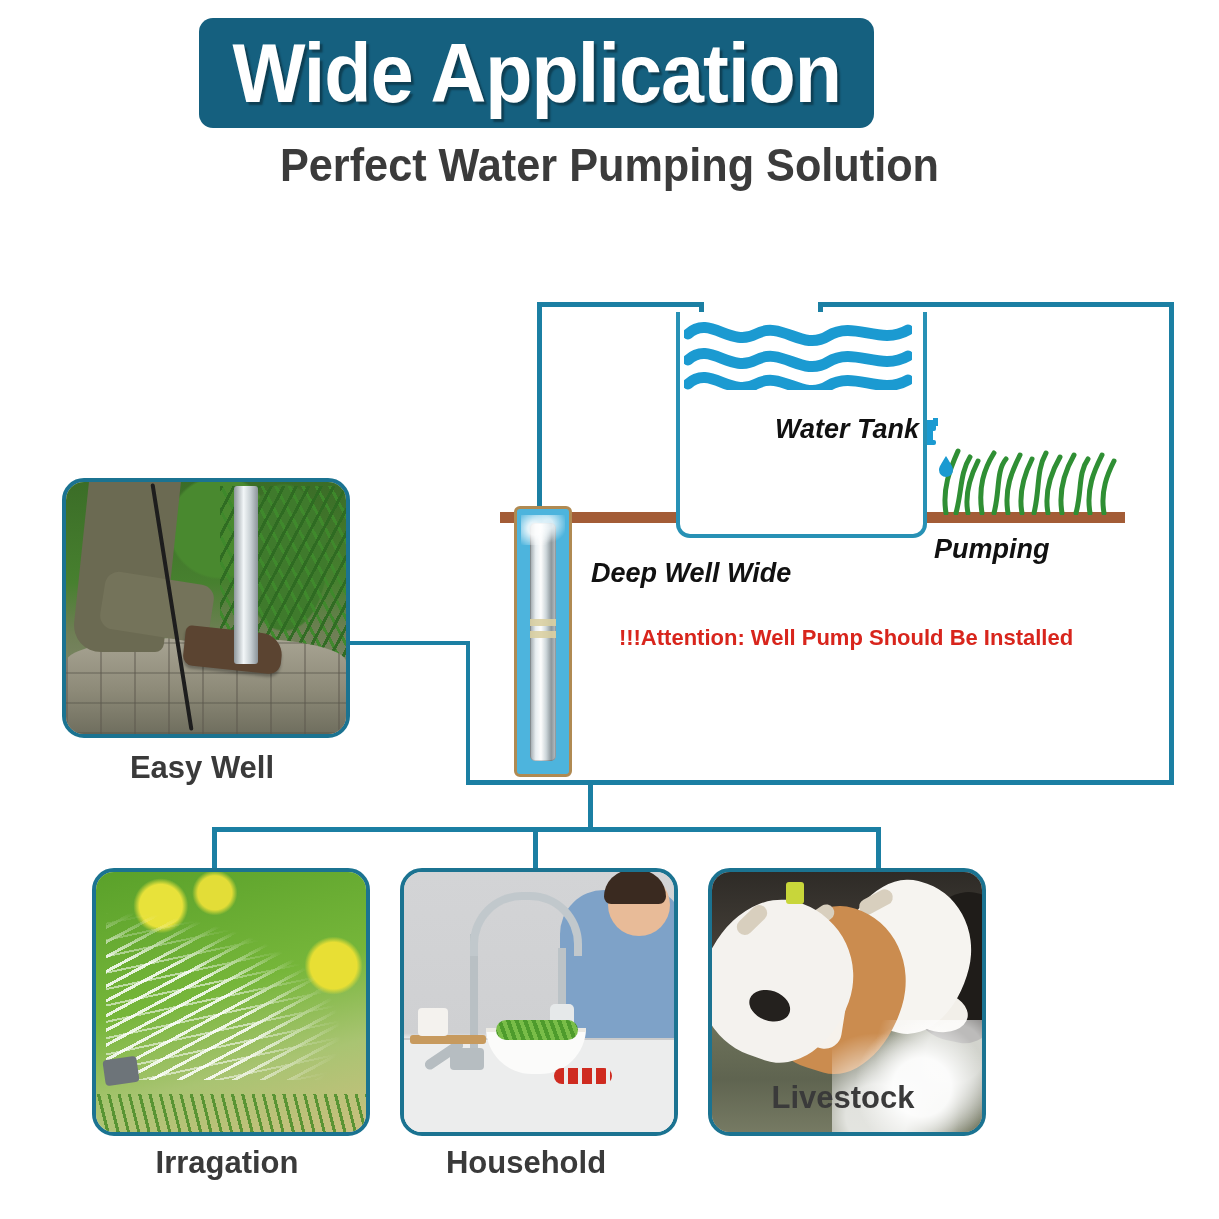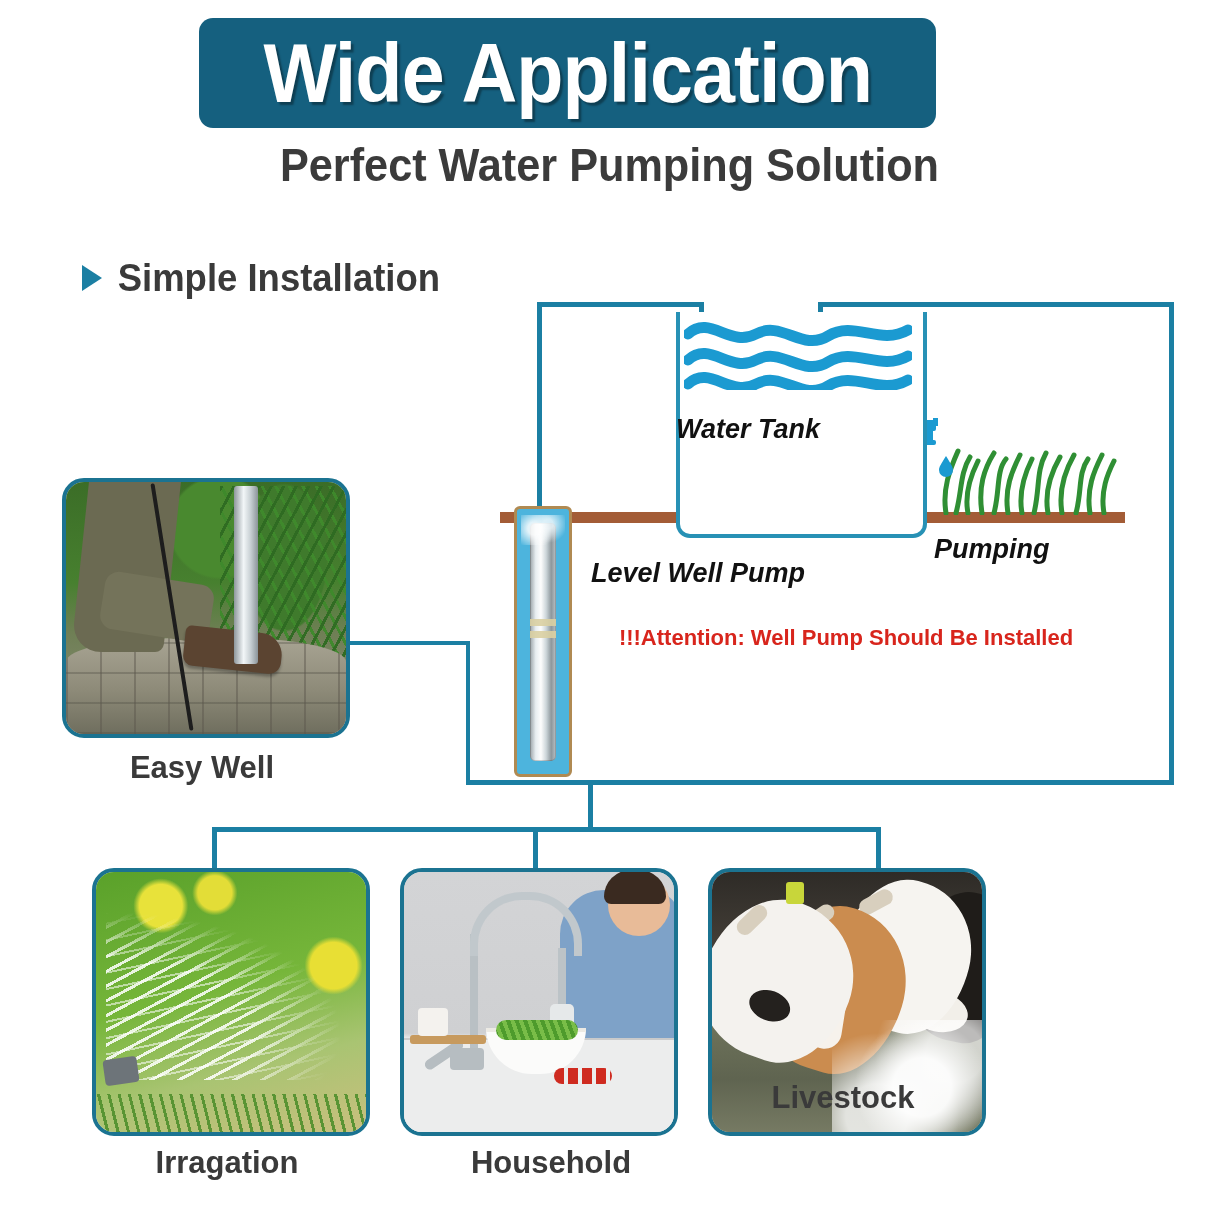--- a/index.html
+++ b/index.html
@@ -1,21 +1,21 @@
 <!DOCTYPE html>
 <html><head>
 <meta charset="utf-8">
 <style>
   html,body{margin:0;padding:0;background:#fff;}
   body{width:1219px;height:1219px;position:relative;overflow:hidden;
        font-family:"Liberation Sans","DejaVu Sans",sans-serif;}
   .root{position:absolute;inset:0;}
 
   
-  .banner{position:absolute;left:199px;top:18px;width:737px;height:110px;
+  .banner{position:absolute;left:199px;top:18px;width:675px;height:110px;
           background:#15607f;border-radius:14px;display:flex;align-items:center;justify-content:center;}
   .banner-text{color:#ffffff;font-size:84px;font-weight:bold;letter-spacing:-1px;
           line-height:1;transform:scaleX(.92);transform-origin:center;
           text-shadow:3px 3px 2px rgba(0,0,0,.35);white-space:nowrap;}
   .subtitle{position:absolute;left:0;top:138px;width:1219px;text-align:center;
           color:#3b3b3b;font-size:46px;font-weight:bold;transform:scaleX(.94);white-space:nowrap;}
 
   
   .bullets{position:absolute;left:82px;top:245px;}
   .bullet{display:flex;align-items:center;height:66px;}
@@ -23,21 +23,21 @@
        border-bottom:13px solid transparent;margin-right:9px;}
   .bullet-label{color:#3a3a3a;font-size:38px;font-weight:bold;white-space:nowrap;transform:scaleX(.96);}
 
   
   .ln{position:absolute;background:#1b7fa3;}
 
   
   .ground{position:absolute;background:#a35c36;height:11px;}
   .tank{position:absolute;left:676px;top:312px;width:243px;height:222px;
         border:4px solid #2791b5;border-top:none;border-radius:0 0 14px 14px;background:#fff;}
-  .tank-label{position:absolute;left:676px;top:414px;width:243px;text-align:left;
+  .tank-label{position:absolute;left:676px;top:414px;width:243px;text-align:right;
         font-size:27px;font-weight:bold;font-style:italic;color:#111;}
   .waves{position:absolute;left:684px;top:318px;width:228px;height:72px;}
   .well{position:absolute;left:514px;top:506px;width:52px;height:265px;
         background:#4db4dd;border:3px solid #b08a52;border-radius:6px;overflow:hidden;}
   .pump{position:absolute;left:50%;top:14px;transform:translateX(-50%);width:26px;height:238px;
         border-radius:5px;
         background:linear-gradient(90deg,#9aa3a8 0%,#e8eef1 22%,#fdfdfd 42%,#cdd6da 62%,#8d979c 82%,#b9c2c6 100%);
         box-shadow:inset 0 0 0 1px rgba(0,0,0,.18);}
   .pump-band{position:absolute;left:0;width:100%;height:7px;background:#d9cfa2;opacity:.9;}
   .splash{position:absolute;left:4px;top:6px;width:44px;height:30px;
@@ -139,38 +139,34 @@
   .cow2{left:52px;top:34px;width:140px;height:166px;background:#cb8c4f;transform:rotate(17deg);}
   .cow2 .blaze{position:absolute;left:52px;top:44px;width:34px;height:100px;background:#f6f2ec;border-radius:20px;transform:rotate(-8deg);}
   .cow3{left:128px;top:8px;width:130px;height:152px;background:#f6f4f0;transform:rotate(14deg);}
   .cow4{left:196px;top:20px;width:112px;height:150px;background:#1f1c19;transform:rotate(12deg);}
   .cow4 .muz{position:absolute;left:10px;bottom:6px;width:60px;height:40px;background:#f2efe9;border-radius:50%;}
   .horn{position:absolute;width:36px;height:16px;background:#d8cfbe;border-radius:18px;}
   .tag{position:absolute;width:18px;height:22px;background:#d8e23a;border-radius:3px;}
 
   .cap-dw{left:62px;top:750px;width:280px;}
   .cap-irr{left:92px;top:1145px;width:270px;}
-  .cap-hh{left:416px;top:1145px;width:270px;}
+  .cap-hh{left:391px;top:1145px;width:270px;}
   .cap-ls{left:708px;top:1080px;width:270px;}
 </style>
 </head>
 <body>
 
 <div class="root">
 
   <div class="banner">
     <span class="banner-text">Wide Application</span>
   </div>
   <div class="subtitle">Perfect Water Pumping Solution</div>
 
   <div class="bullets">
-    <div class="bullet">
-      <span class="tri"></span>
-      <span class="bullet-label">Simple Installation</span>
-    </div>
   </div>
 
   <div class="ln" style="left:537px;top:302px;width:5px;height:206px;"></div>
   <div class="ln" style="left:537px;top:302px;width:167px;height:5px;"></div>
   <div class="ln" style="left:699px;top:302px;width:5px;height:28px;"></div>
 
   <div class="ln" style="left:818px;top:302px;width:5px;height:32px;"></div>
   <div class="ln" style="left:818px;top:302px;width:356px;height:5px;"></div>
   <div class="ln" style="left:1169px;top:302px;width:5px;height:483px;"></div>
   <div class="ln" style="left:588px;top:780px;width:586px;height:5px;"></div>
@@ -227,21 +223,21 @@
   </svg>
   <div class="tank-label">Water Tank</div>
 
   <div class="well">
     <div class="pump">
       <div class="pump-band" style="top:96px;"></div>
       <div class="pump-band" style="top:108px;"></div>
     </div>
     <div class="splash"></div>
   </div>
-  <div class="pumplabel">Level Well Pump</div>
+  <div class="pumplabel">Deep Well Wide</div>
   <div class="groundlabel">Pumping</div>
 
   <div class="attn">
     <div>!!!Attention: Well Pump Should Be Installed</div>
   </div>
 
   <div class="card dw">
     <div class="dw-bg"></div>
     <div class="dw-needles"></div>
     <div class="dw-wall"></div>

